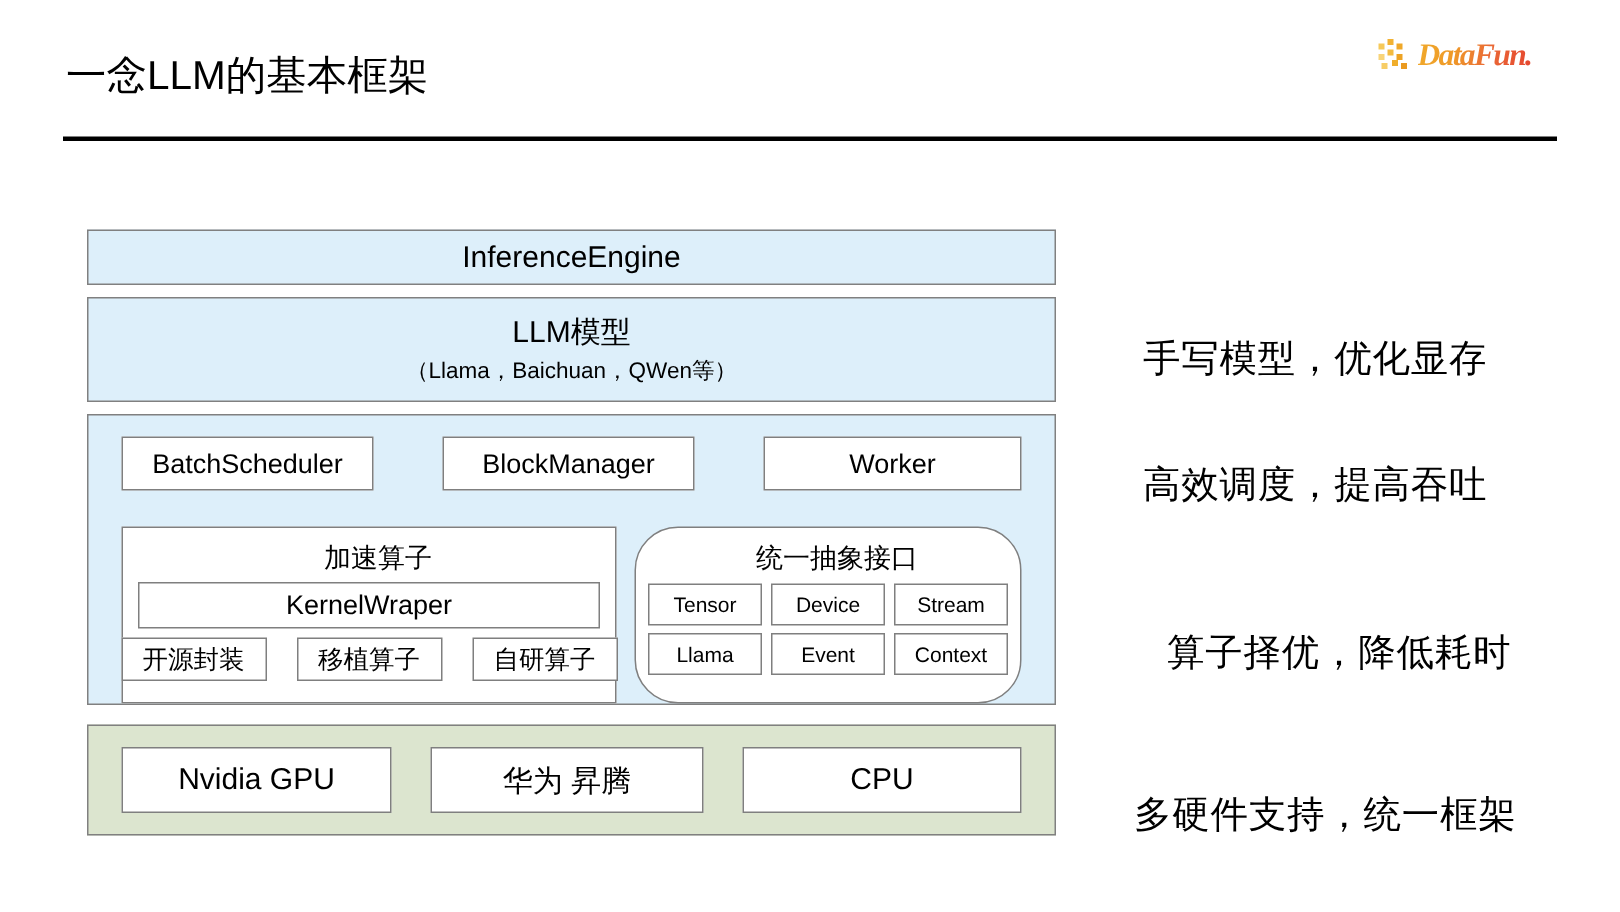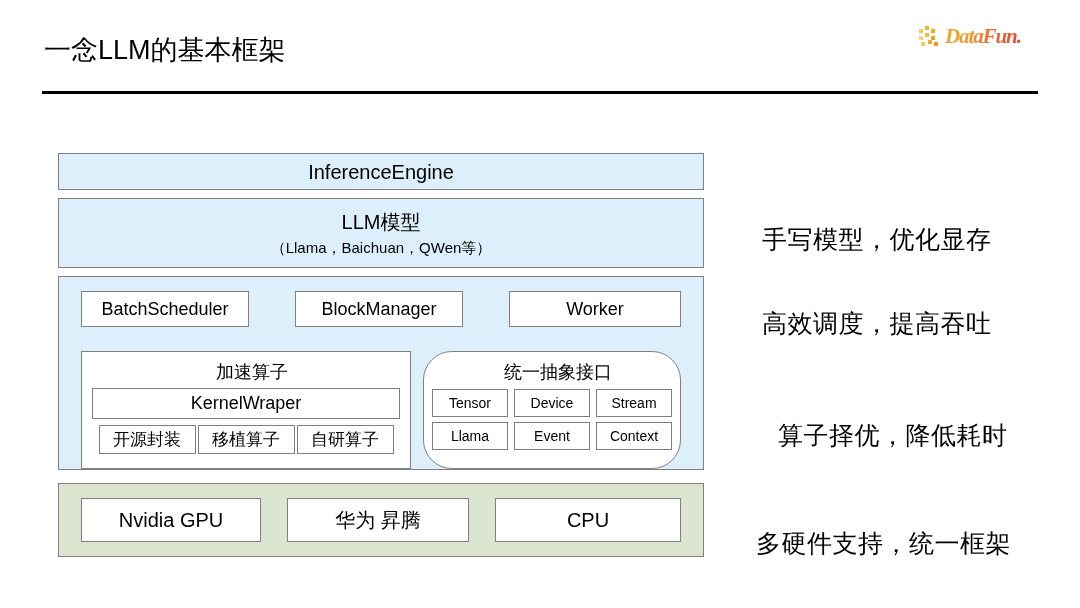--- a/index.html
+++ b/index.html
@@ -185,21 +185,21 @@
     height: 31px;
     border: 1px solid #7f7f7f;
     display: flex;
     align-items: center;
     justify-content: center;
     font-size: 18px;
     margin-top: 1px;
   }
   .accel-row {
     display: flex;
-    gap: 2px;
+    gap: 20px;
     margin-top: 6px;
   }
   .accel-row .wbox {
     width: 97px;
     height: 29px;
     font-size: 17px;
   }
   .abs-grid {
     display: grid;
     grid-template-columns: repeat(3, 76px);

